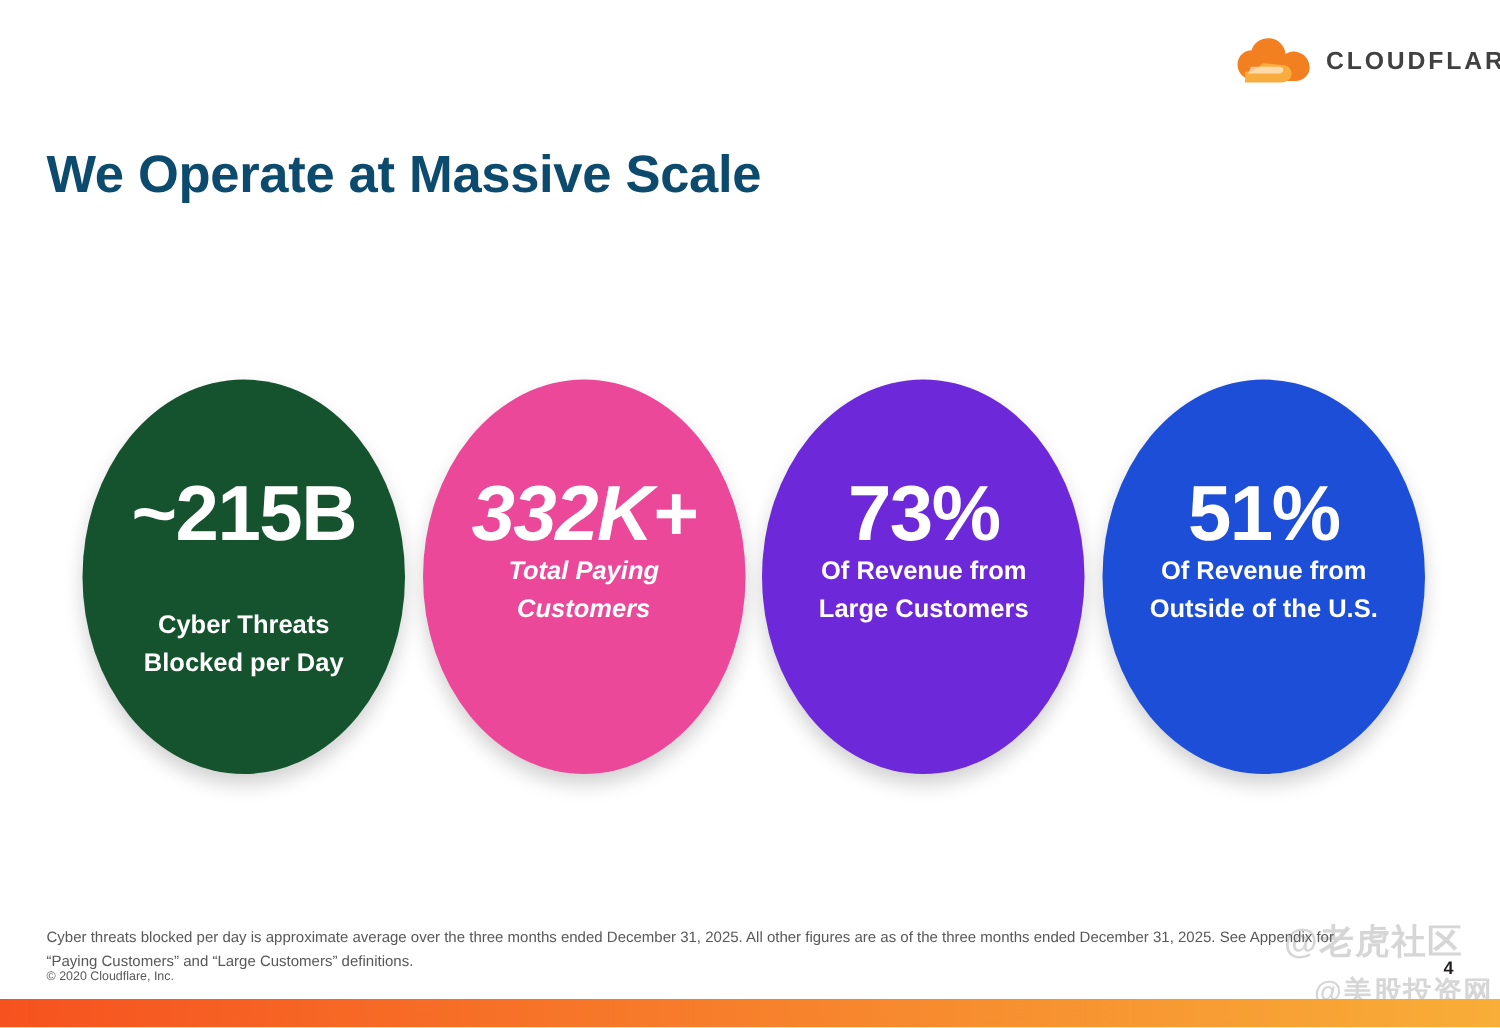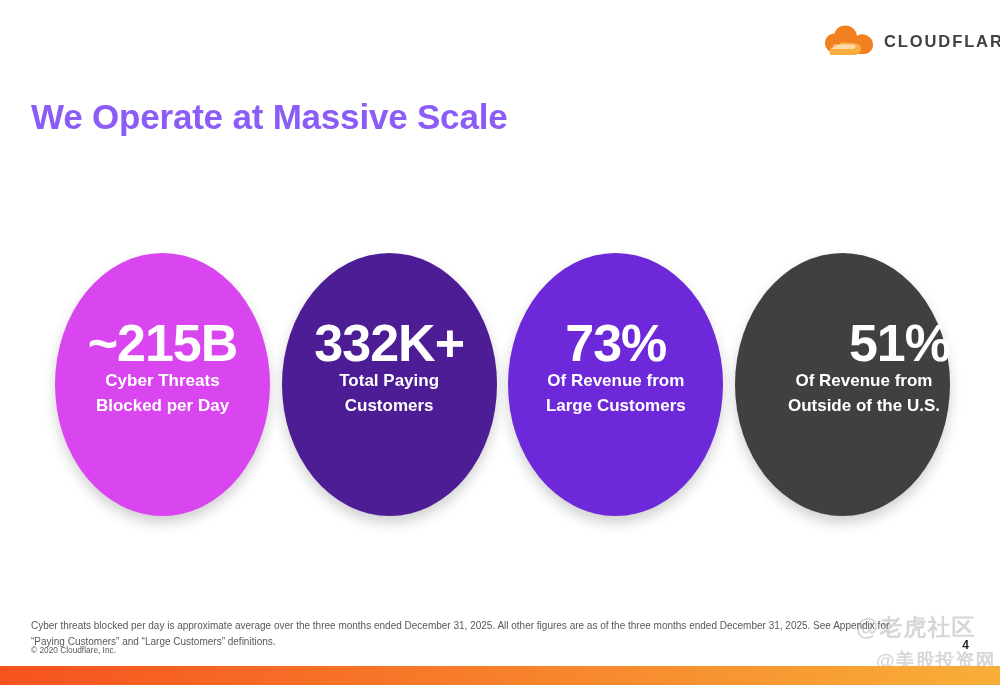--- a/index.html
+++ b/index.html
@@ -45,21 +45,21 @@
     white-space: nowrap;
   }
 
   
   .page-title {
     position: absolute;
     top: 75px;
     left: 31px;
     font-size: 35px;
     font-weight: bold;
-    color: #8b5cf6;
+    color: #0c4a6e;
     letter-spacing: -0.2px;
     line-height: 1.1;
     white-space: nowrap;
   }
 
   
   .stats {
     position: absolute;
     top: 253px;
     left: 55px;
@@ -170,39 +170,39 @@
       <path d="M12 62 L60 62 C68 62 74 57 74 50 C74 44 70 40 64 39 L36 36 L24 46 L12 48 Z" fill="#faad3f"></path>
       <path d="M16 50 L58 50 C61 50 63 48 63 45 C63 42 61 41 58 41 L20 41 Z" fill="#ffffff" opacity="0.55"></path>
     </svg>
     <span class="logo-word">CLOUDFLARE</span>
   </div>
 
   <h1 class="page-title">We Operate at Massive Scale</h1>
 
   <div class="stats">
 
-    <div class="stat" style="background: #d946ef;">
+    <div class="stat" style="background: #14532d; gap: 36px;">
       <div class="stat-value">~215B</div>
       <div class="stat-label">Cyber Threats
 Blocked per Day</div>
     </div>
 
-    <div class="stat" style="background: #4c1d95;">
+    <div class="stat" style="background: #ec4899; font-style: italic;">
       <div class="stat-value">332K+</div>
       <div class="stat-label">Total Paying
 Customers</div>
     </div>
 
     <div class="stat" style="background: #6d28d9;">
       <div class="stat-value">73%</div>
       <div class="stat-label">Of Revenue from
 Large Customers</div>
     </div>
 
-    <div class="stat" style="background: #404040; align-items: flex-end;">
+    <div class="stat" style="background: #1d4ed8;">
       <div class="stat-value">51%</div>
       <div class="stat-label">Of Revenue from
 Outside of the U.S.</div>
     </div>
 
   </div>
 
   <div class="footnote">Cyber threats blocked per day is approximate average over the three months ended December 31, 2025. All other figures are as of the three months ended December 31, 2025. See Appendix for “Paying Customers” and “Large Customers” definitions.</div>
   <div class="copyright">© 2020 Cloudflare, Inc.</div>
   <div class="page-number">4</div>

